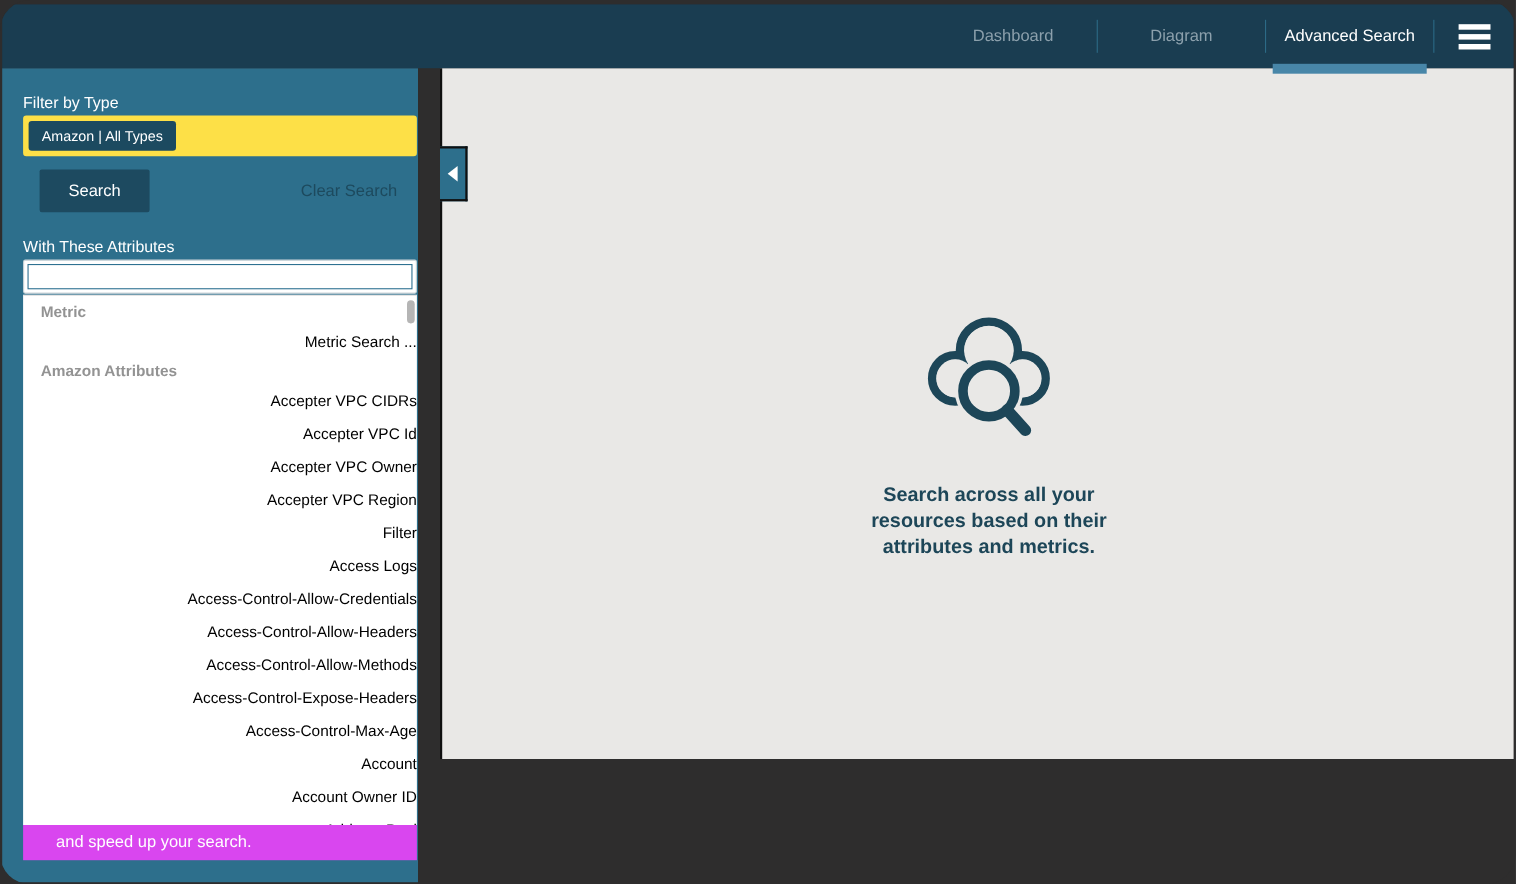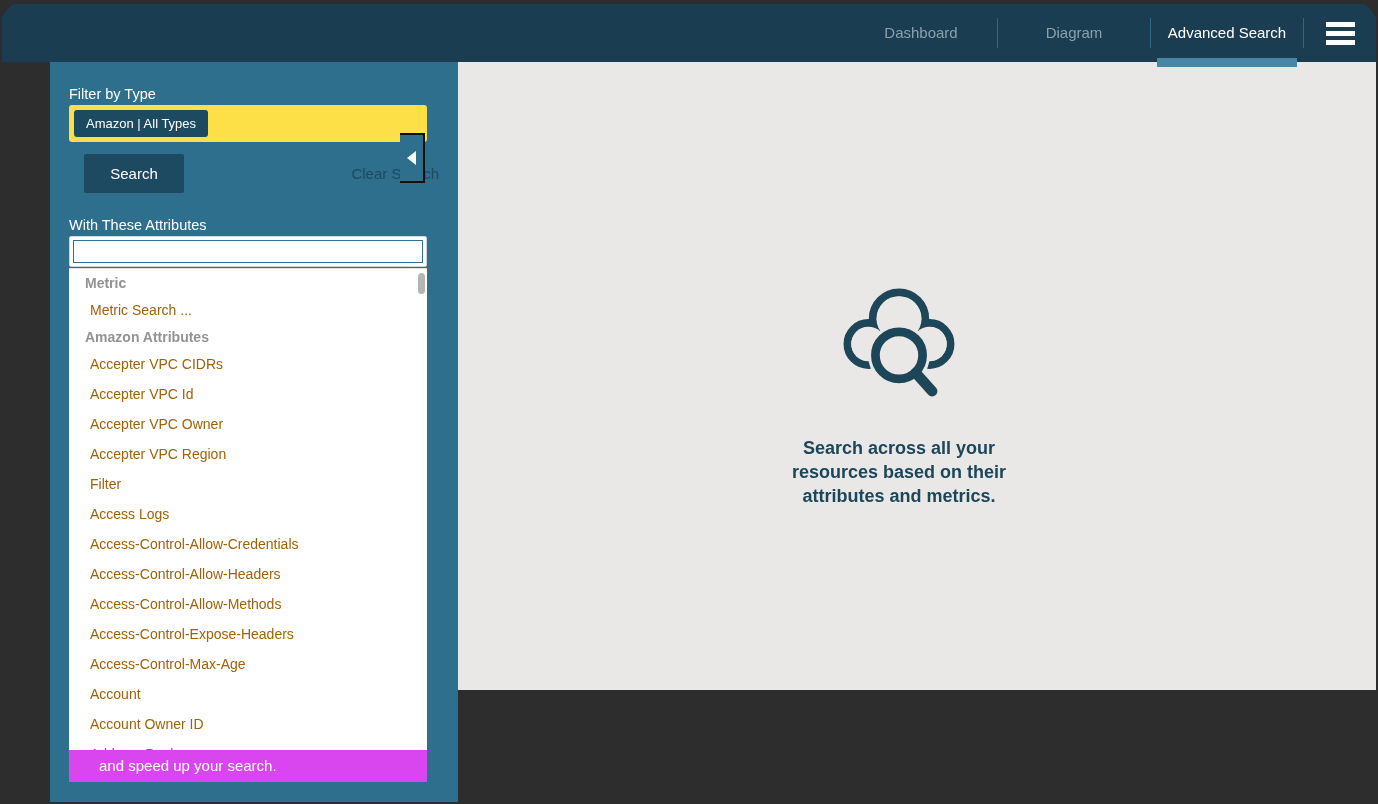--- a/index.html
+++ b/index.html
@@ -59,24 +59,23 @@
     align-items: center;
     gap: 4px;
     cursor: pointer;
   }
   .menu-btn .bar { width: 29px; height: 5px; background: #ffffff; }
 
   
   #sidebar {
     position: absolute;
     left: 2px; top: 62px;
-    width: 408px; height: 740px;
+    width: 378px; height: 740px;
     background: #2d6f8c;
     z-index: 2;
-    margin-left: 48px;
   }
   .side-label {
     position: absolute;
     left: 19px;
     color: #ffffff;
     font-size: 14.5px;
   }
   #filter-label { top: 24px; }
   #filter-box {
     position: absolute;
@@ -154,23 +153,24 @@
     font-size: 14px;
     font-weight: 700;
     color: #939393;
     white-space: nowrap;
   }
   .dd-item {
     height: 30px;
     line-height: 30px;
     padding-left: 21px;
     font-size: 14px;
-    color: #a16207;
+    color: #000000;
     cursor: pointer;
     white-space: nowrap;
+    text-align: right;
   }
   #dd-scroll-thumb {
     position: absolute;
     right: 2px; top: 4px;
     width: 7px; height: 21px;
     background: #b5b5b5;
     border-radius: 4px;
     cursor: pointer;
   }
   #hint-bar {

